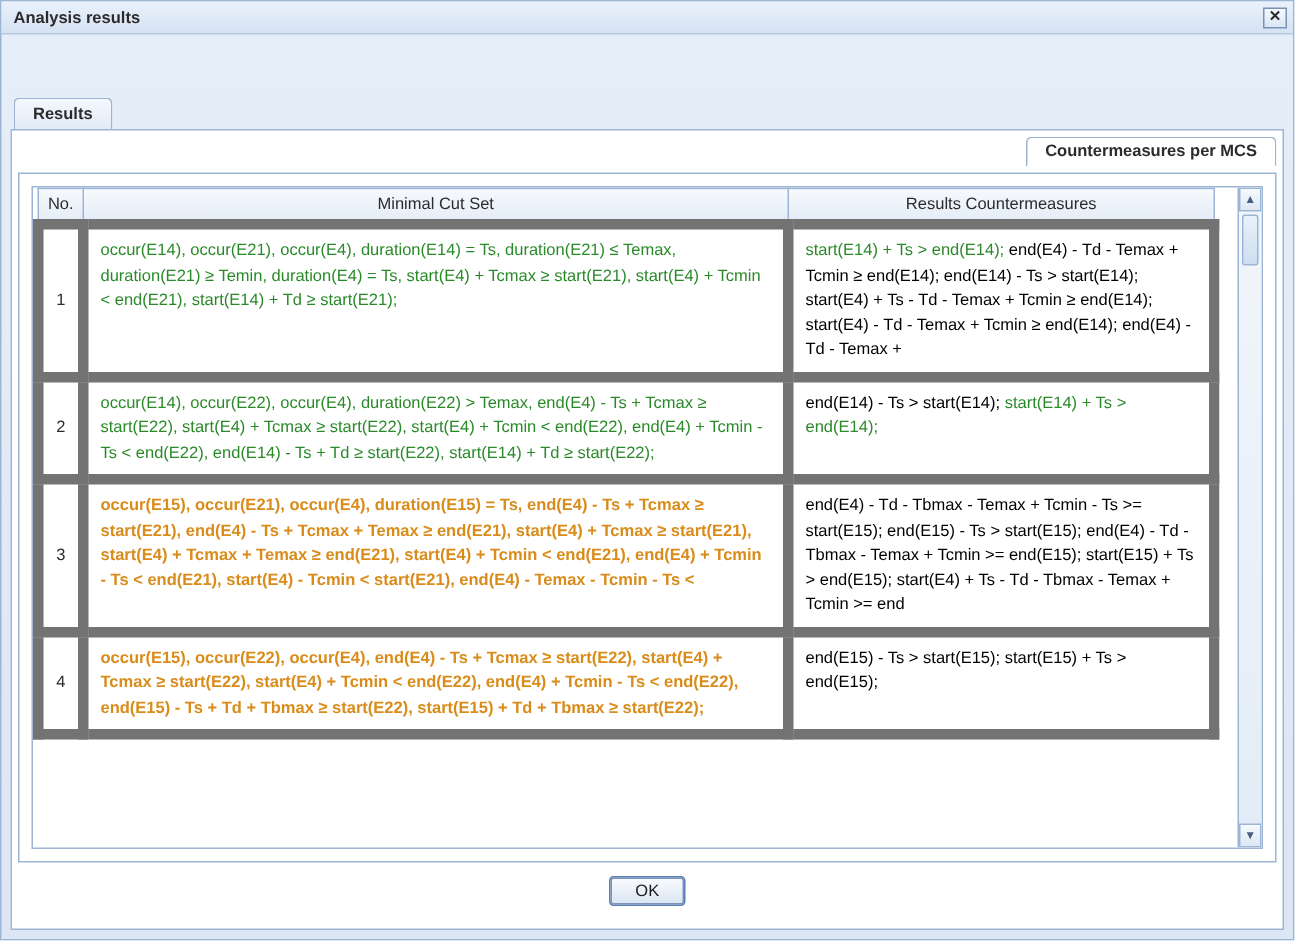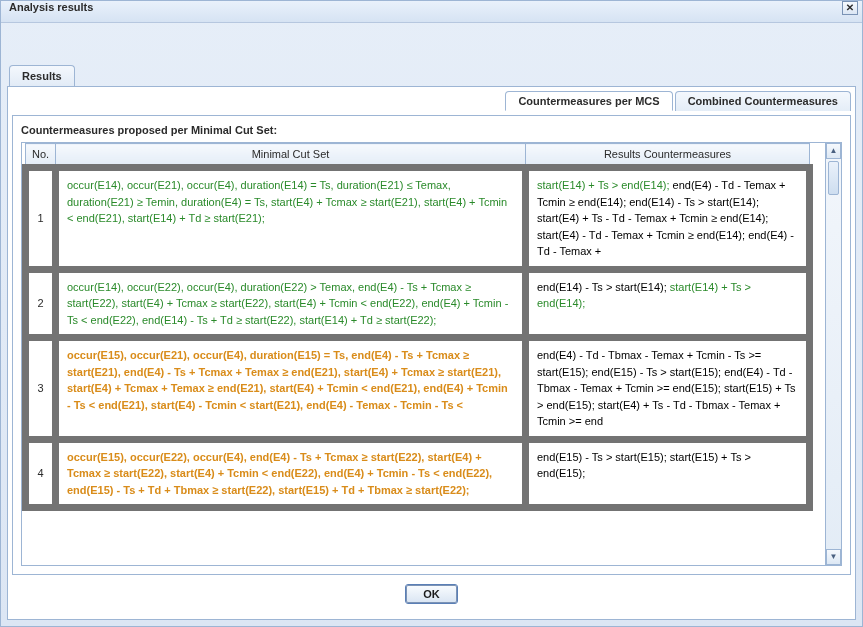--- a/index.html
+++ b/index.html
@@ -18,21 +18,21 @@
     background: linear-gradient(#e6eef8,#dce6f4);
     border: 1px solid #9db5d4;
     display: flex;
     flex-direction: column;
   }
   .titlebar {
     height: 22px;
     background: linear-gradient(#e9f1fb,#d6e3f3);
     border-bottom: 1px solid #b6c7df;
     display: flex;
-    align-items: flex-start;
+    align-items: center;
     padding: 0 4px 0 8px;
     font-weight: bold;
     color: #2b2b2b;
   }
   .titlebar .title { flex: 1; }
   .close-btn {
     width: 16px; height: 14px;
     border: 1px solid #7a93b5;
     background: linear-gradient(#f6fafe,#dbe6f4);
     font-size: 10px;
@@ -176,21 +176,21 @@
   }
   .ok-btn {
     padding: 2px 16px;
     border: 1px solid #7c93b5;
     background: linear-gradient(#f8fbfe,#dbe6f3);
     font-family: inherit;
     font-size: 11px;
     border-radius: 2px;
     cursor: pointer;
     color:#1b1b1b;
-    font-weight: bold;
+    font-weight: normal;
     outline: 1px solid #5a7fb6;
     outline-offset: 0;
     text-align: right;
   }
   .g { color: #2a8a2a; }
   .o { color: #d98c1a; font-weight: bold; }
   .k { color: #000; }
   .table-scroll {
     flex: 1;
     overflow: hidden;
@@ -205,25 +205,23 @@
     <span class="close-btn">✕</span>
   </div>
 
   <div class="tabs">
     <div class="tab">Results</div>
   </div>
 
   <div class="tab-body">
     <div class="subtabs">
       <div class="subtab active">Countermeasures per MCS</div>
-      <div class="subtab">Combined Countermeasures</div>
     </div>
 
     <div class="sub-body">
-      <h4>Countermeasures proposed per Minimal Cut Set:</h4>
 
       <div class="grid-wrap">
         <div class="table-scroll">
           <table>
             <colgroup>
               <col style="width:30px">
               <col style="width:470px">
               <col>
             </colgroup>
             <thead>

